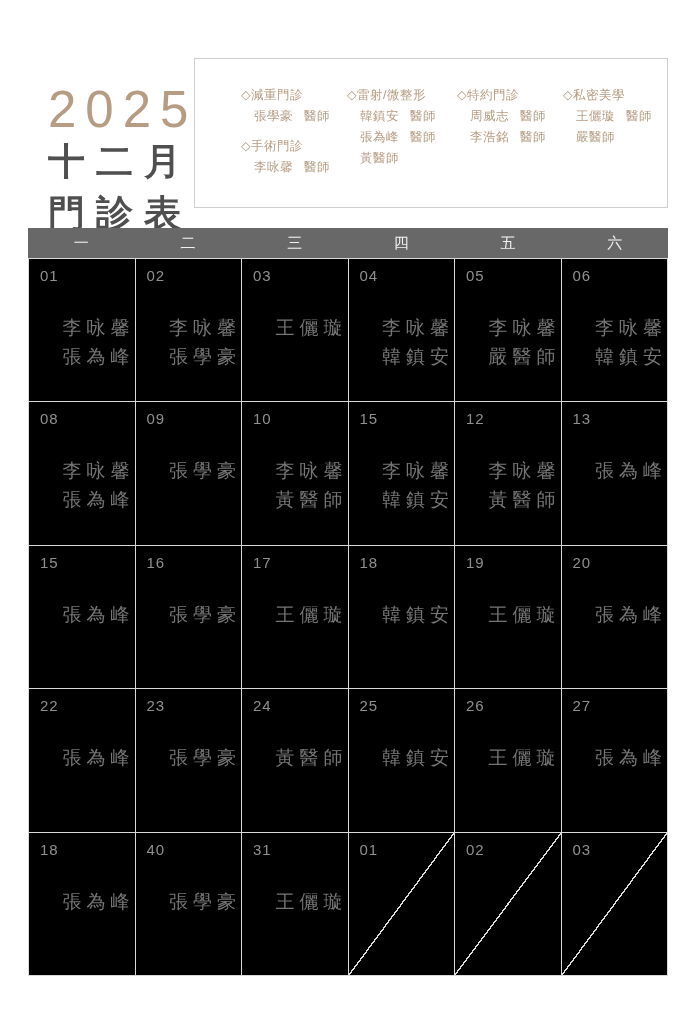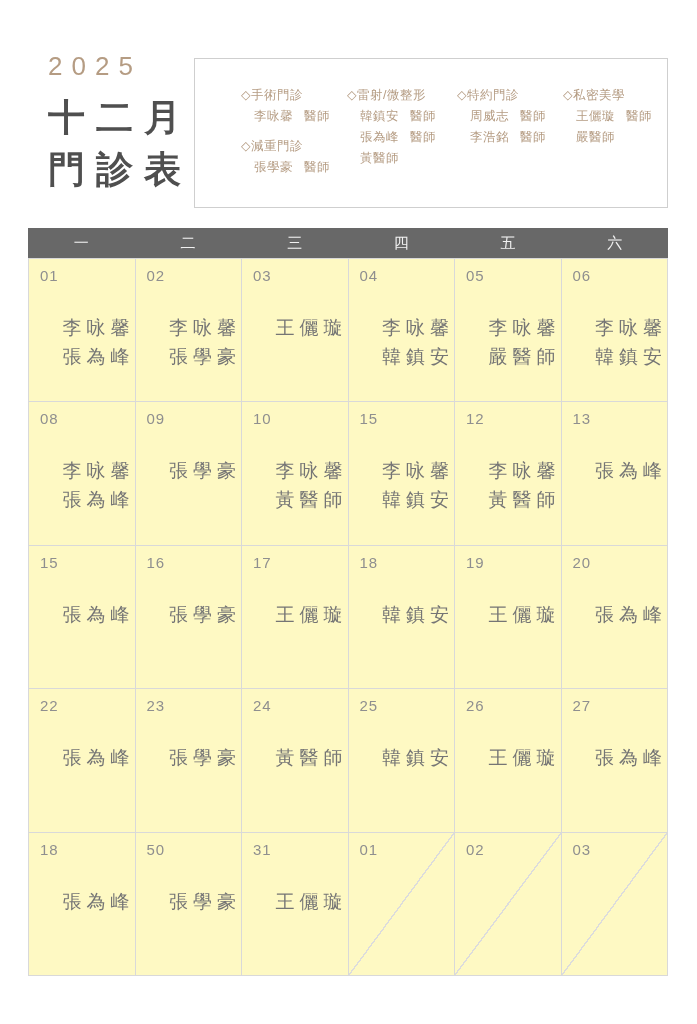--- a/index.html
+++ b/index.html
@@ -16,25 +16,26 @@
     overflow: hidden;
   }
 
   
   .title-block {
     position: absolute;
     left: 48px;
     top: 40px;
   }
   .title-year {
-    font-size: 26px;
+    font-size: 51px;
     font-weight: 300;
     letter-spacing: 9px;
     color: var(--accent-tan, #b09779);
     line-height: 52px;
+    margin-top: 44px;
   }
   .title-month, .title-label {
     font-size: 37px;
     font-weight: 700;
     letter-spacing: 11px;
     color: var(--title-gray, #4f4f4f);
     line-height: 52px;
   }
 
   
@@ -105,21 +106,21 @@
     grid-template-columns: repeat(6, 1fr);
     grid-auto-rows: 143.4px;
     border-left: 1px solid var(--cell-border, #d9d9d9);
     border-bottom: 1px solid var(--cell-border, #d9d9d9);
   }
   .cell {
     position: relative;
     border-right: 1px solid var(--cell-border, #d9d9d9);
     border-top: 1px solid var(--cell-border, #d9d9d9);
     padding-top: 8px;
-    background: #fef9c3;
+    background: #000000;
   }
   .cell.next-month {
     background-image: linear-gradient(to bottom right,
       transparent calc(50% - 0.7px),
       #dcdcdc calc(50% - 0.7px),
       #dcdcdc calc(50% + 0.7px),
       transparent calc(50% + 0.7px));
   }
   .day-num {
     display: block;
@@ -152,26 +153,26 @@
   <div class="title-block">
     <div class="title-year">2025</div>
     <div class="title-month">十二月</div>
     <div class="title-label">門診表</div>
   </div>
 
   <div class="legend-box">
     <div class="legend-cols" id="legend-cols">
         <div class="legend-col">
           <div class="legend-group">
+            <div class="legend-cat">◇減重門診</div>
+            <div class="legend-doc">張學豪 醫師</div>
+          </div>
+          <div class="legend-group">
             <div class="legend-cat">◇手術門診</div>
             <div class="legend-doc">李咏馨 醫師</div>
-          </div>
-          <div class="legend-group">
-            <div class="legend-cat">◇減重門診</div>
-            <div class="legend-doc">張學豪 醫師</div>
           </div>
         </div>
         <div class="legend-col">
           <div class="legend-group">
             <div class="legend-cat">◇雷射/微整形</div>
             <div class="legend-doc">韓鎮安 醫師</div>
             <div class="legend-doc">張為峰 醫師</div>
             <div class="legend-doc">黃醫師</div>
           </div>
         </div>
@@ -355,21 +356,21 @@
             <div class="doctor-name">張為峰</div>
           </div>
         </div>
         <div class="cell">
           <span class="day-num">18</span>
           <div class="names">
             <div class="doctor-name">張為峰</div>
           </div>
         </div>
         <div class="cell">
-          <span class="day-num">50</span>
+          <span class="day-num">40</span>
           <div class="names">
             <div class="doctor-name">張學豪</div>
           </div>
         </div>
         <div class="cell">
           <span class="day-num">31</span>
           <div class="names">
             <div class="doctor-name">王儷璇</div>
           </div>
         </div>

